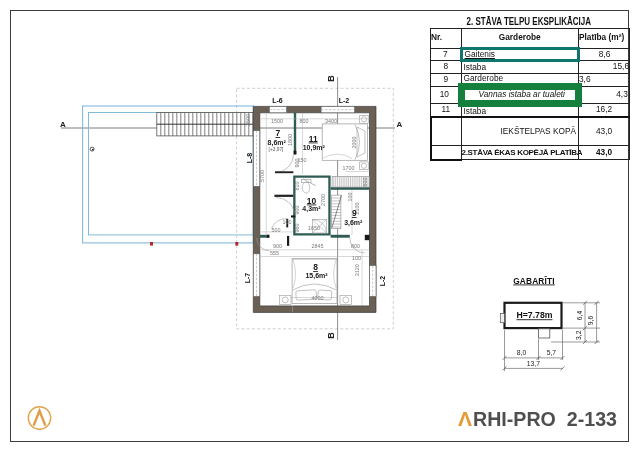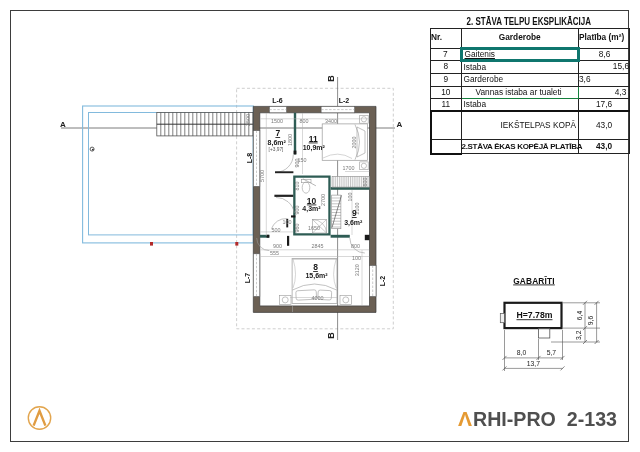--- a/index.html
+++ b/index.html
@@ -40,27 +40,27 @@
       <td style="border:1px solid #222;padding-left:2px;">Istaba</td>
       <td style="border:1px solid #222;text-align:right;">15,6</td>
     </tr>
     <tr style="height:12.7px;">
       <td style="border:1px solid #222;text-align:center;">9</td>
       <td style="border:1px solid #222;padding-left:2px;">Garderobe</td>
       <td style="border:1px solid #222;">3,6</td>
     </tr>
     <tr style="height:12.7px;">
       <td style="border:1px solid #222;text-align:center;">10</td>
-      <td style="border:1px solid #15803d;padding-left:14px;">Vannas istaba ar tualeti</td>
+      <td style="border:7px solid #15803d;padding-left:14px;font-style:italic;">Vannas istaba ar tualeti</td>
       <td style="border:1px solid #222;text-align:center;padding-left:33px;">4,3</td>
     </tr>
     <tr style="height:12.7px;">
       <td style="border:1px solid #222;text-align:center;">11</td>
       <td style="border:1px solid #222;padding-left:2px;">Istaba</td>
-      <td style="border:1px solid #222;text-align:center;">17,6</td>
+      <td style="border:1px solid #222;text-align:center;">16,2</td>
     </tr>
     <tr style="height:28px;margin-top:11px;">
       <td style="border:1px solid #222;border-top:2px solid #111;border-left:2px solid #111;"></td>
       <td style="border:1px solid #222;border-top:2px solid #111;text-align:right;padding-right:2px;">IEKŠTELPAS KOPĀ</td>
       <td style="border:1px solid #222;border-top:2px solid #111;text-align:center;">43,0</td>
     </tr>
     <tr style="height:14.3px;font-weight:bold;">
       <td style="border:1px solid #222;border-left:2px solid #111;border-bottom:2px solid #111;"></td>
       <td style="border:1px solid #222;text-align:right;padding-right:2px;font-size:8px;letter-spacing:-0.3px;">2.STĀVA ĒKAS KOPĒJĀ PLATĪBA</td>
       <td style="border:1px solid #222;text-align:center;">43,0</td>

